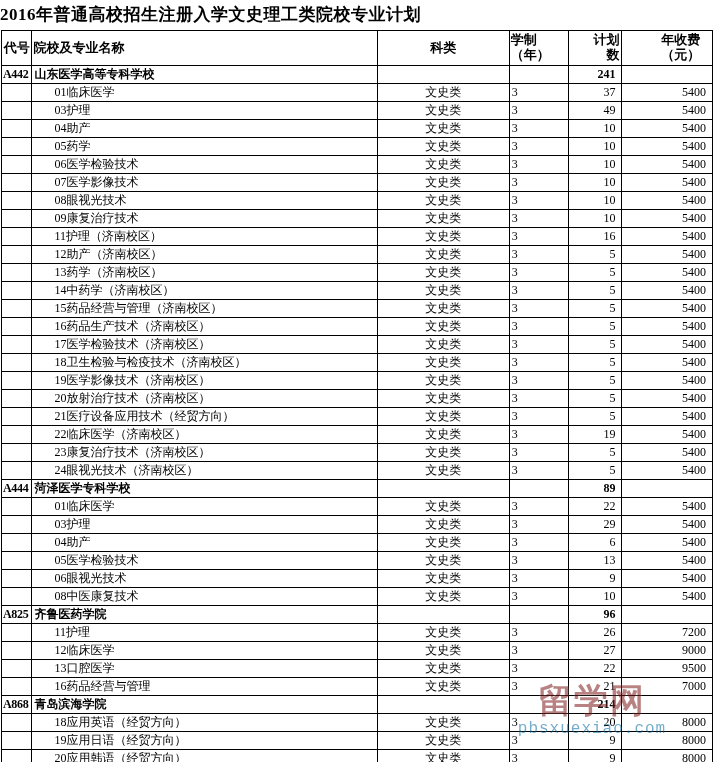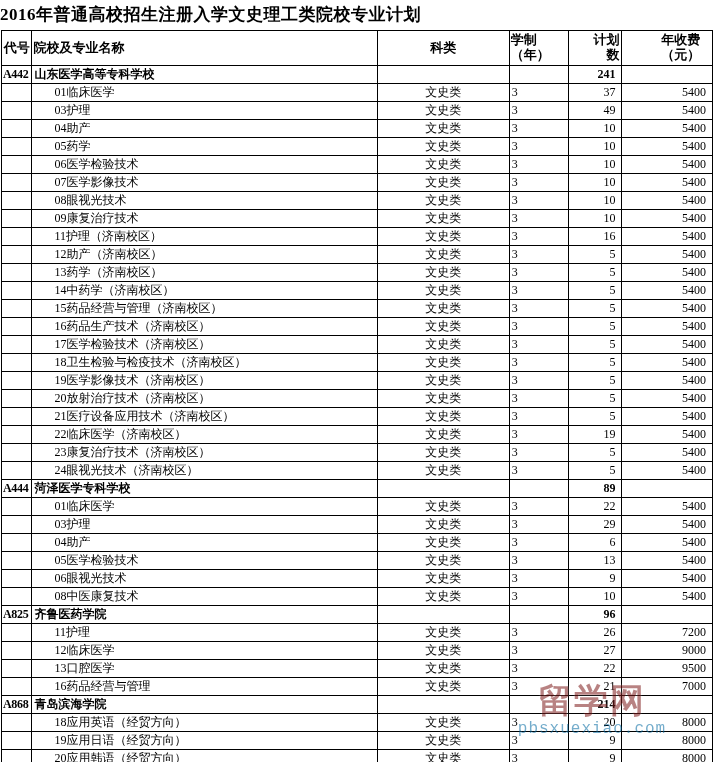--- a/index.html
+++ b/index.html
@@ -292,21 +292,21 @@
         <tr class="major-row">
           <td class="c-code"></td>
           <td class="c-name">20放射治疗技术（济南校区）</td>
           <td class="c-kelei">文史类</td>
           <td class="c-xuezhi">3</td>
           <td class="c-jihua">5</td>
           <td class="c-fei">5400</td>
         </tr>
         <tr class="major-row">
           <td class="c-code"></td>
-          <td class="c-name">21医疗设备应用技术（济南校区）</td>
+          <td class="c-name">21医疗设备应用技术（经贸方向）</td>
           <td class="c-kelei">文史类</td>
           <td class="c-xuezhi">3</td>
           <td class="c-jihua">5</td>
           <td class="c-fei">5400</td>
         </tr>
         <tr class="major-row">
           <td class="c-code"></td>
           <td class="c-name">22临床医学（济南校区）</td>
           <td class="c-kelei">文史类</td>
           <td class="c-xuezhi">3</td>

